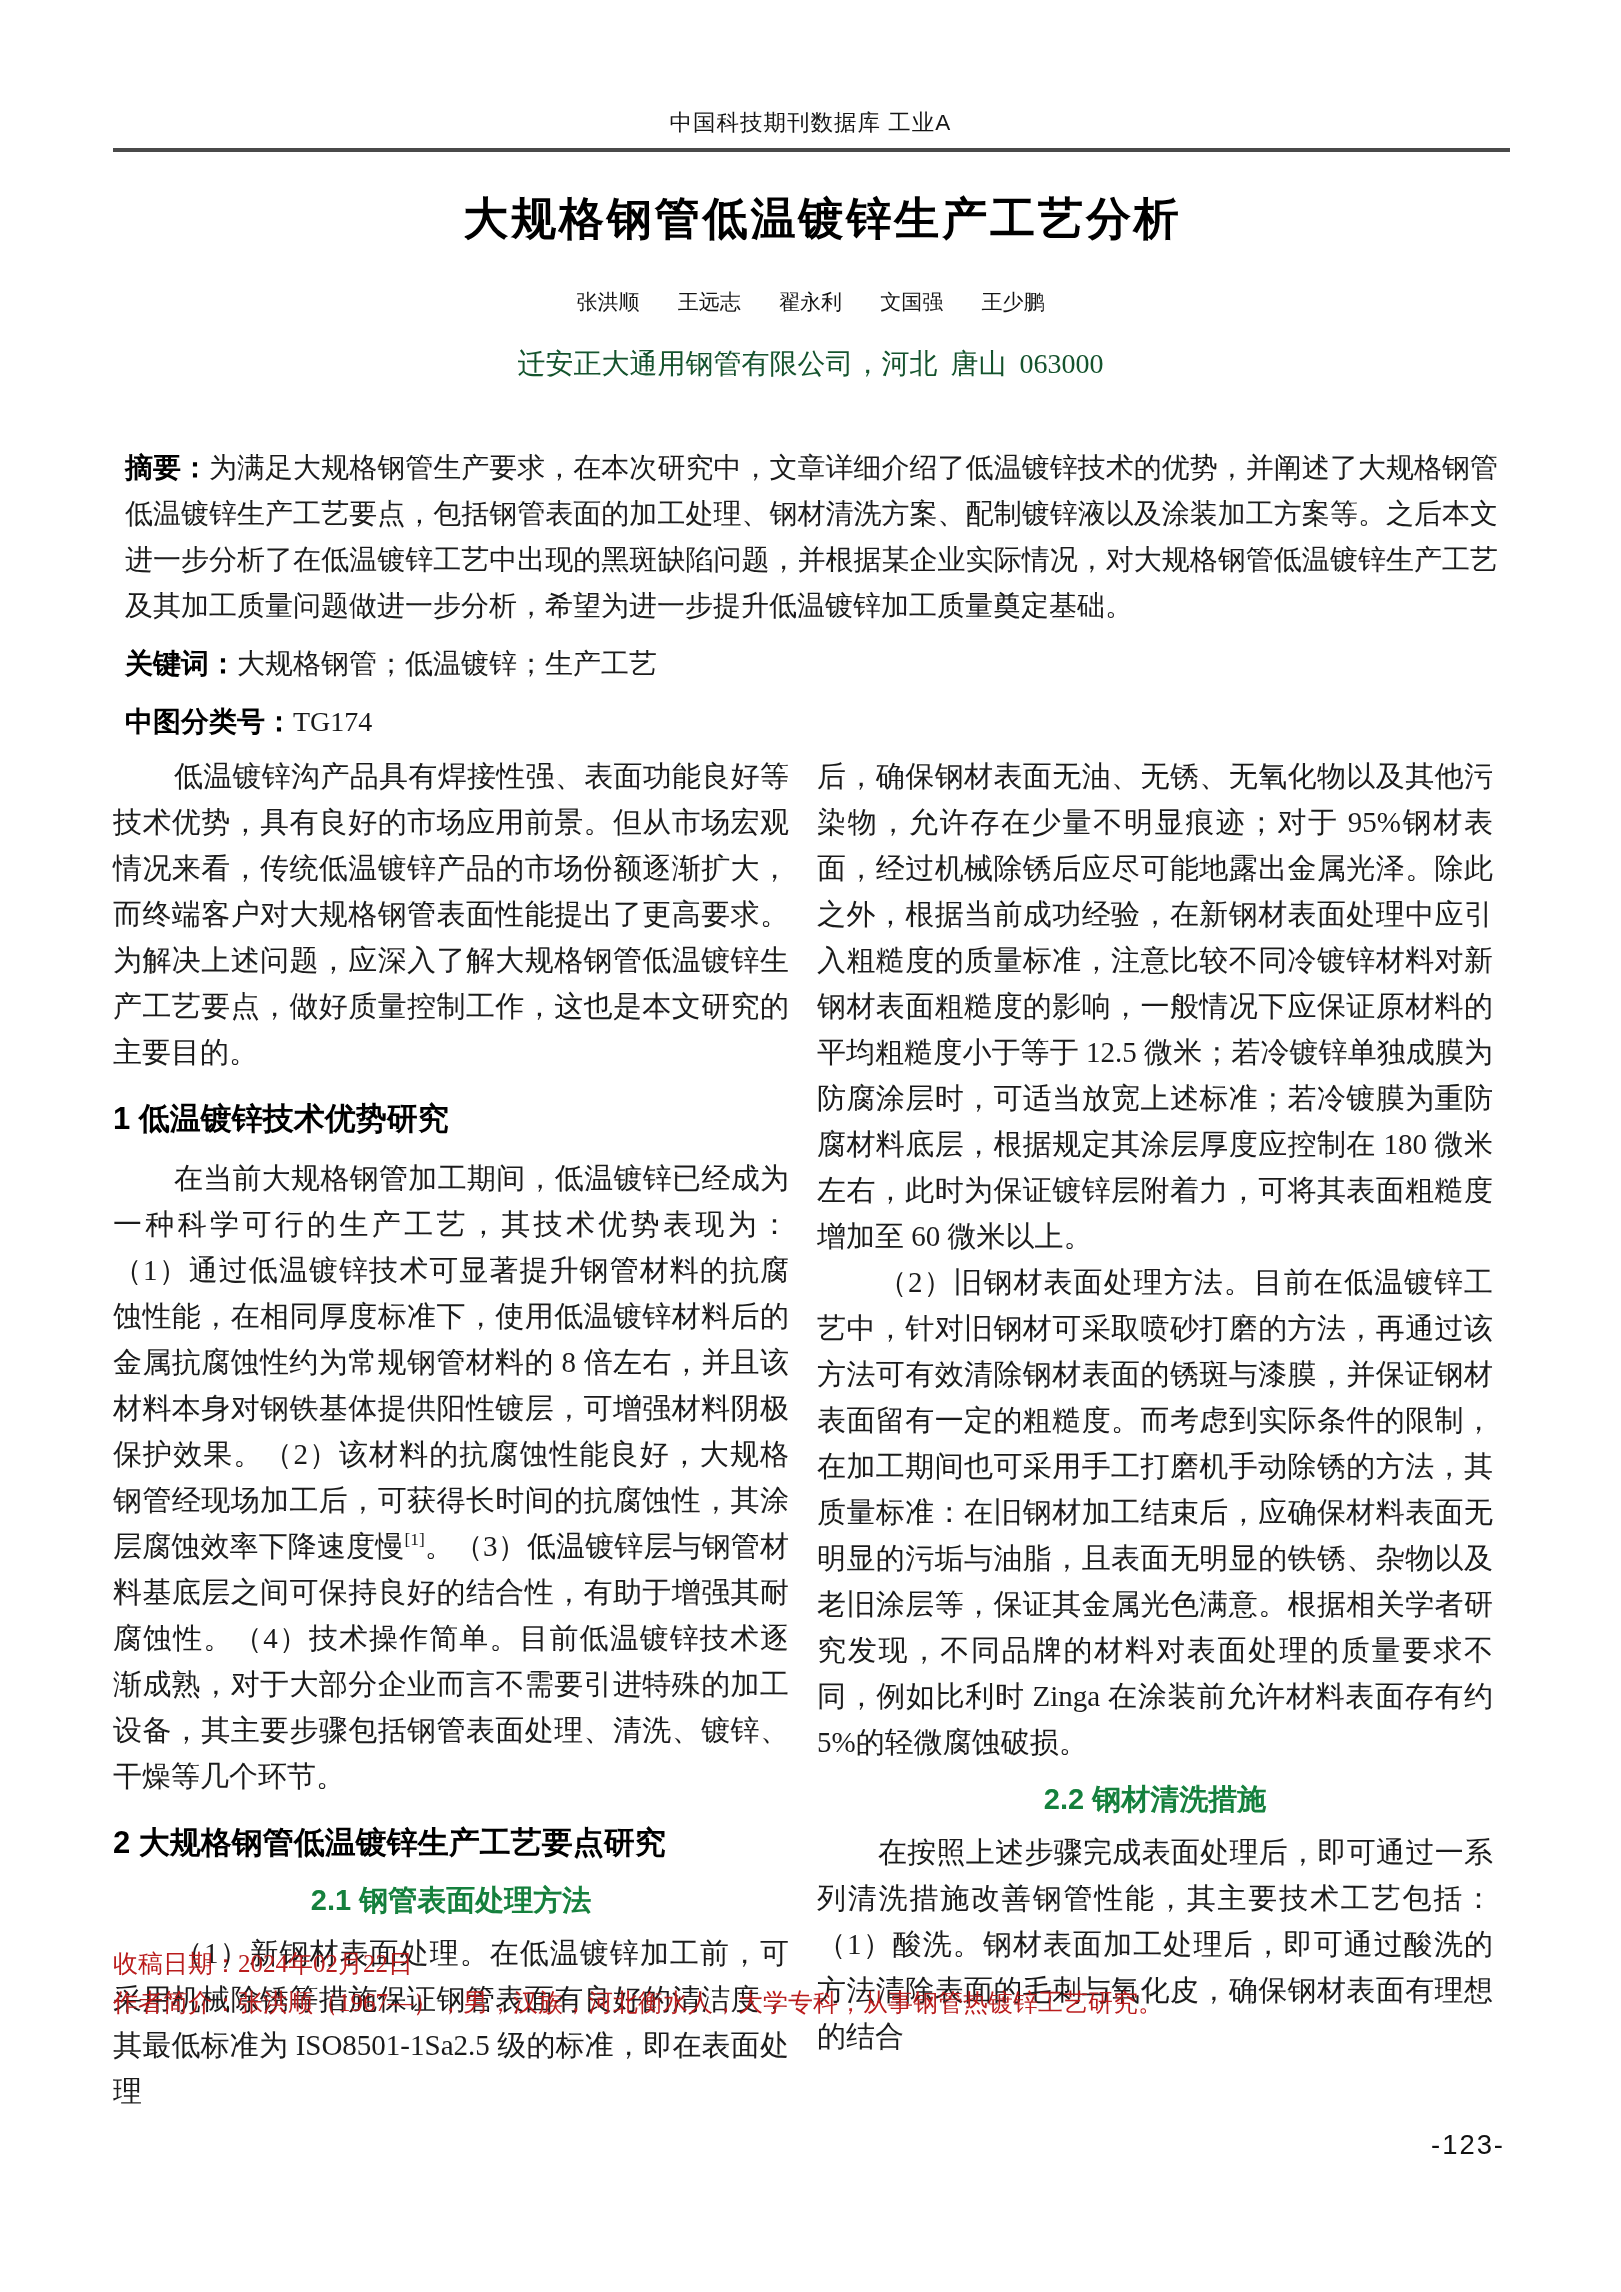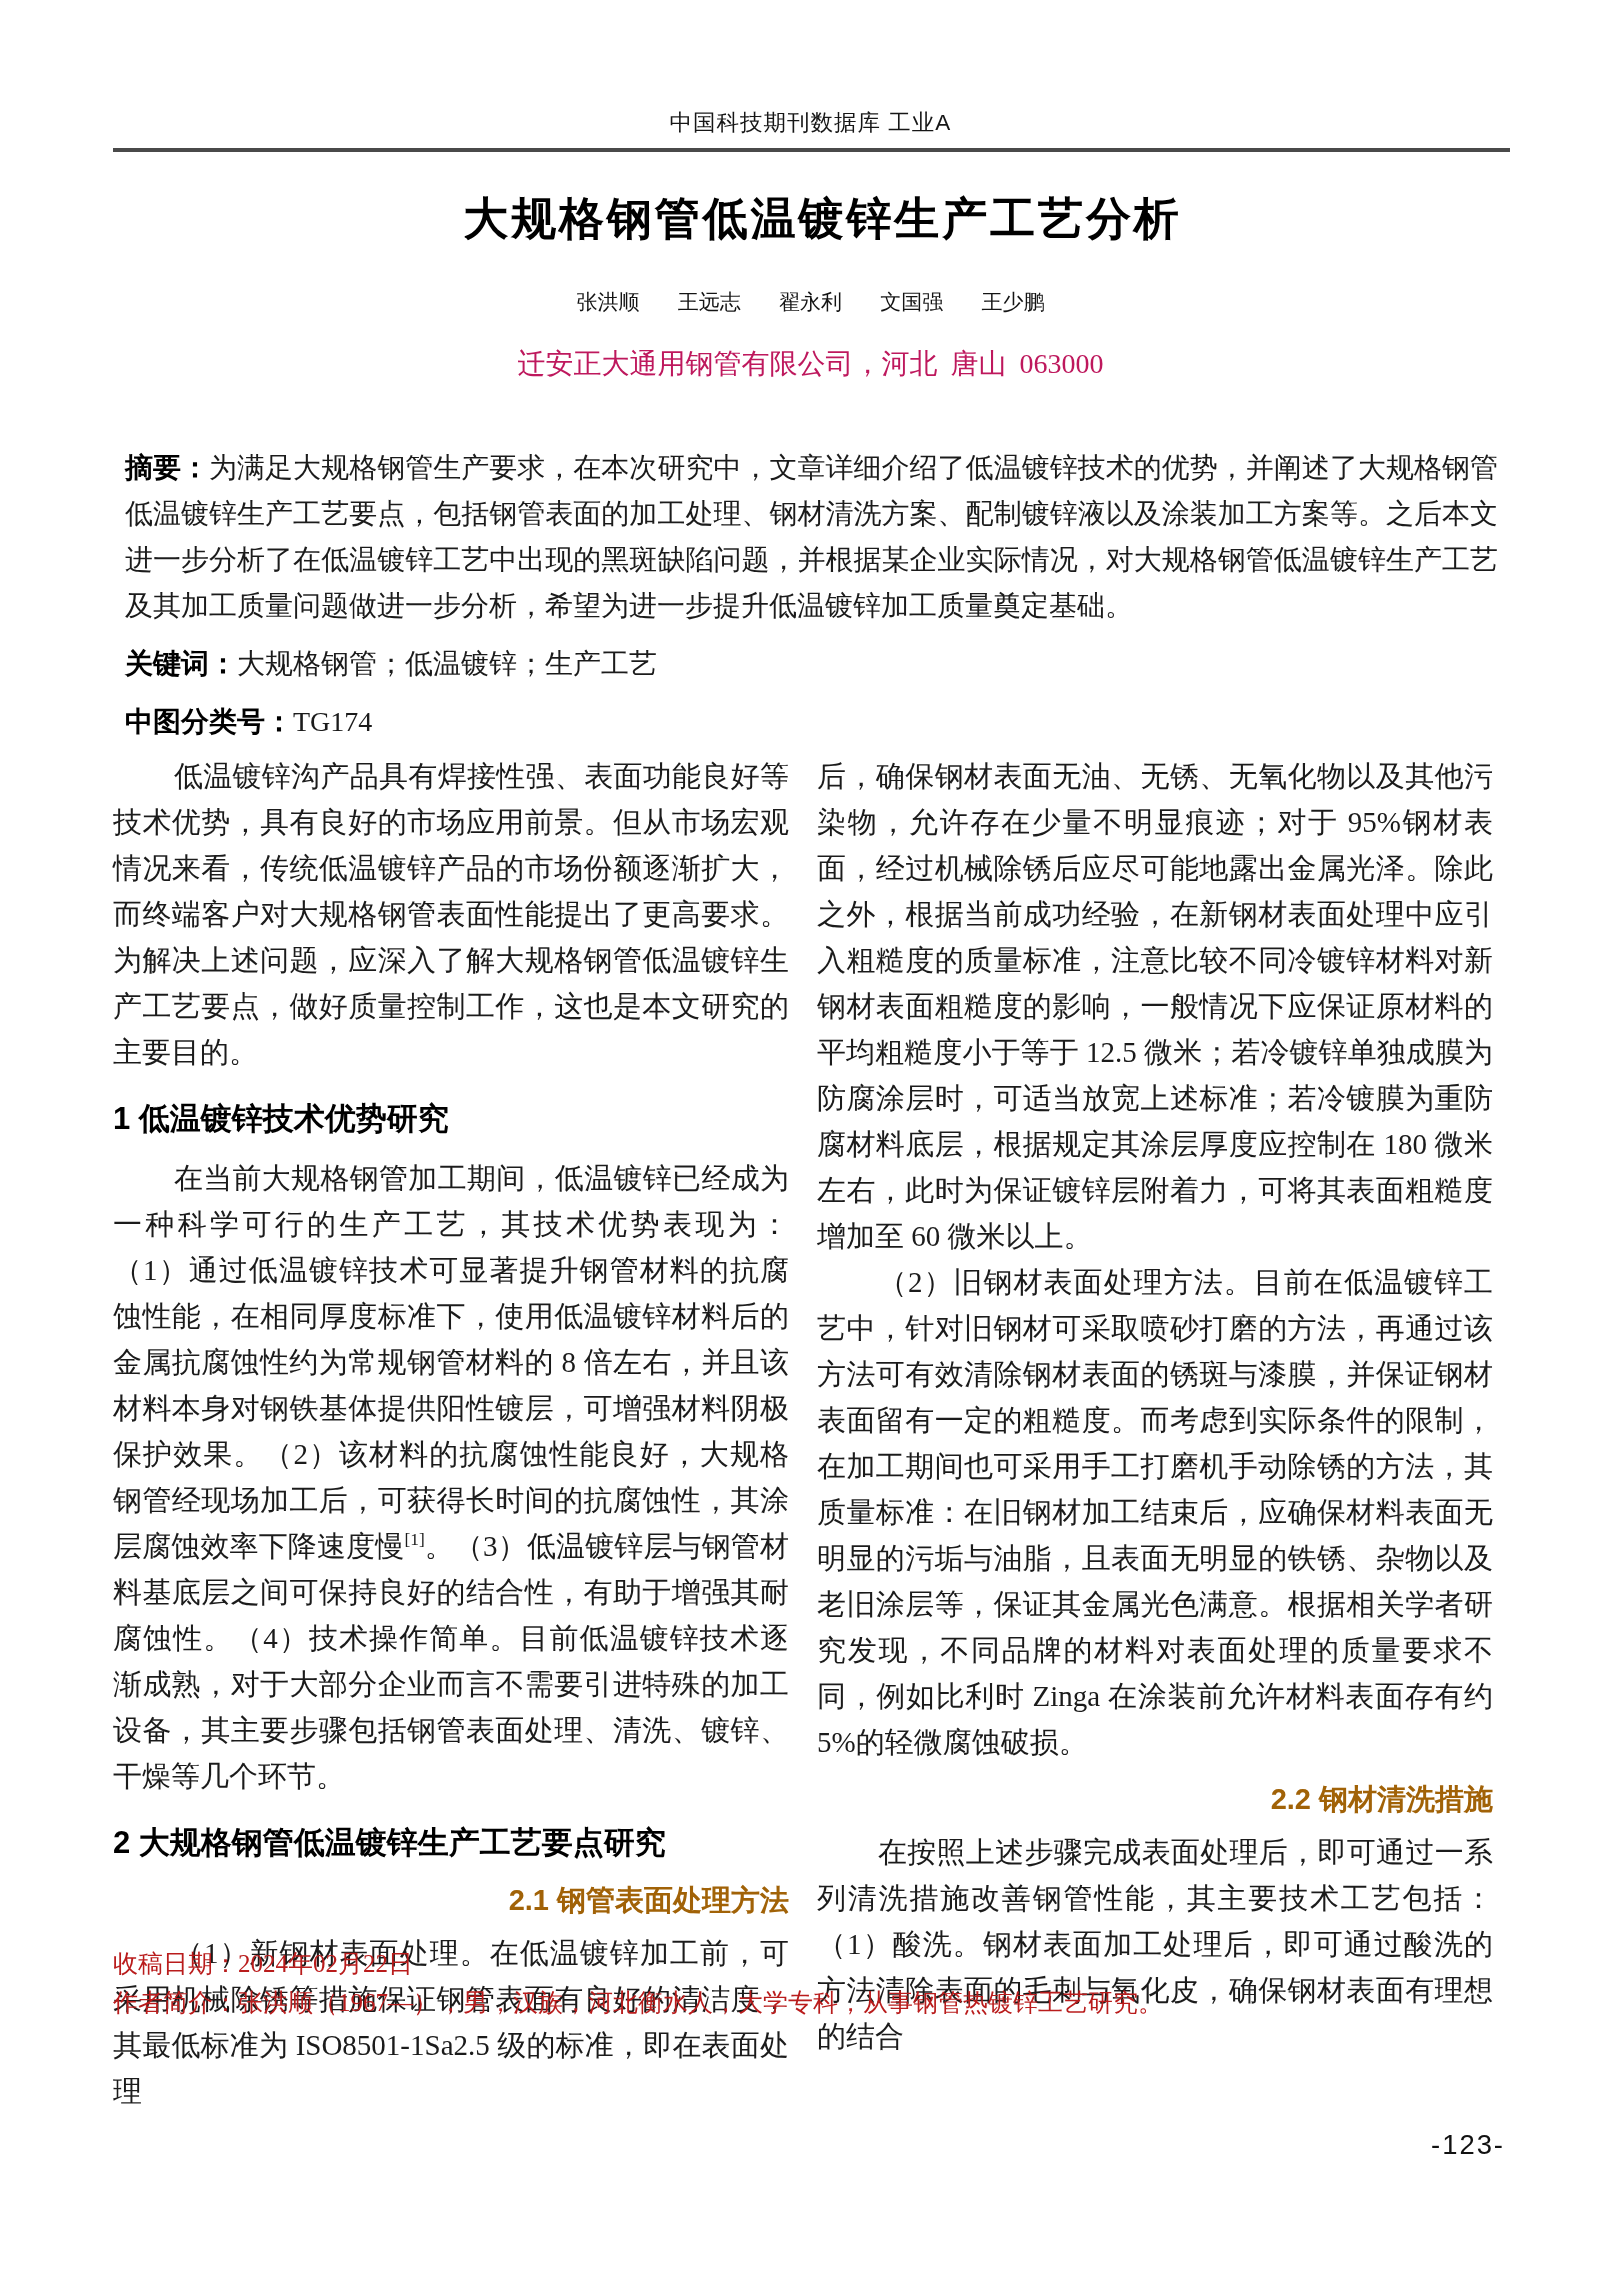--- a/index.html
+++ b/index.html
@@ -26,21 +26,21 @@
     position:absolute;top:189px;left:0;width:100%;
     text-align:center;font-size:45px;font-weight:bold;letter-spacing:2.9px;
     font-family:"Liberation Sans","DejaVu Sans",sans-serif;color:#000;padding-left:12px;
   }
   .authors{
     position:absolute;top:288px;left:0;width:100%;
     text-align:center;font-size:21px;word-spacing:33px;color:#141414;
   }
   .affiliation{
     position:absolute;top:345px;left:0;width:100%;
-    text-align:center;font-size:28px;word-spacing:5.9px;color:#be185d;
+    text-align:center;font-size:28px;word-spacing:5.9px;color:#14532d;
   }
   
   .frontmatter{
     position:absolute;top:433px;left:113px;width:1397px;
     font-size:28px;line-height:46px;text-align:justify;text-justify:inter-character;
   }
   .frontmatter p{margin:12px;}
   .fm-label{
     font-weight:bold;color:#000;
     font-family:"Liberation Sans","DejaVu Sans",sans-serif;
@@ -58,23 +58,23 @@
   .col p{margin:0;}
   .col p.indent{text-indent:2.1em;}
   .col .h1{
     font-family:"Liberation Sans","DejaVu Sans",sans-serif;
     font-weight:bold;color:#000;
     font-size:31px;line-height:43px;margin:21.6px 0 15.7px 0;
     text-align:left;
   }
   .col .h2{
     font-family:"Liberation Sans","DejaVu Sans",sans-serif;
-    font-weight:bold;color:#a16207;
+    font-weight:bold;color:#15803d;
     font-size:29px;line-height:41px;margin:13.7px 0 9.8px 0;
-    text-align:right;
+    text-align:center;
   }
   .col sup{font-size:0.6em;line-height:0;vertical-align:super;}
   
   .footnote{
     position:absolute;left:113px;top:1944px;width:1274px;
     font-size:25px;line-height:39px;color:#b91c1c;
   }
   .footnote p{margin:0;}
   .pagenum{
     position:absolute;right:116px;top:2129px;

